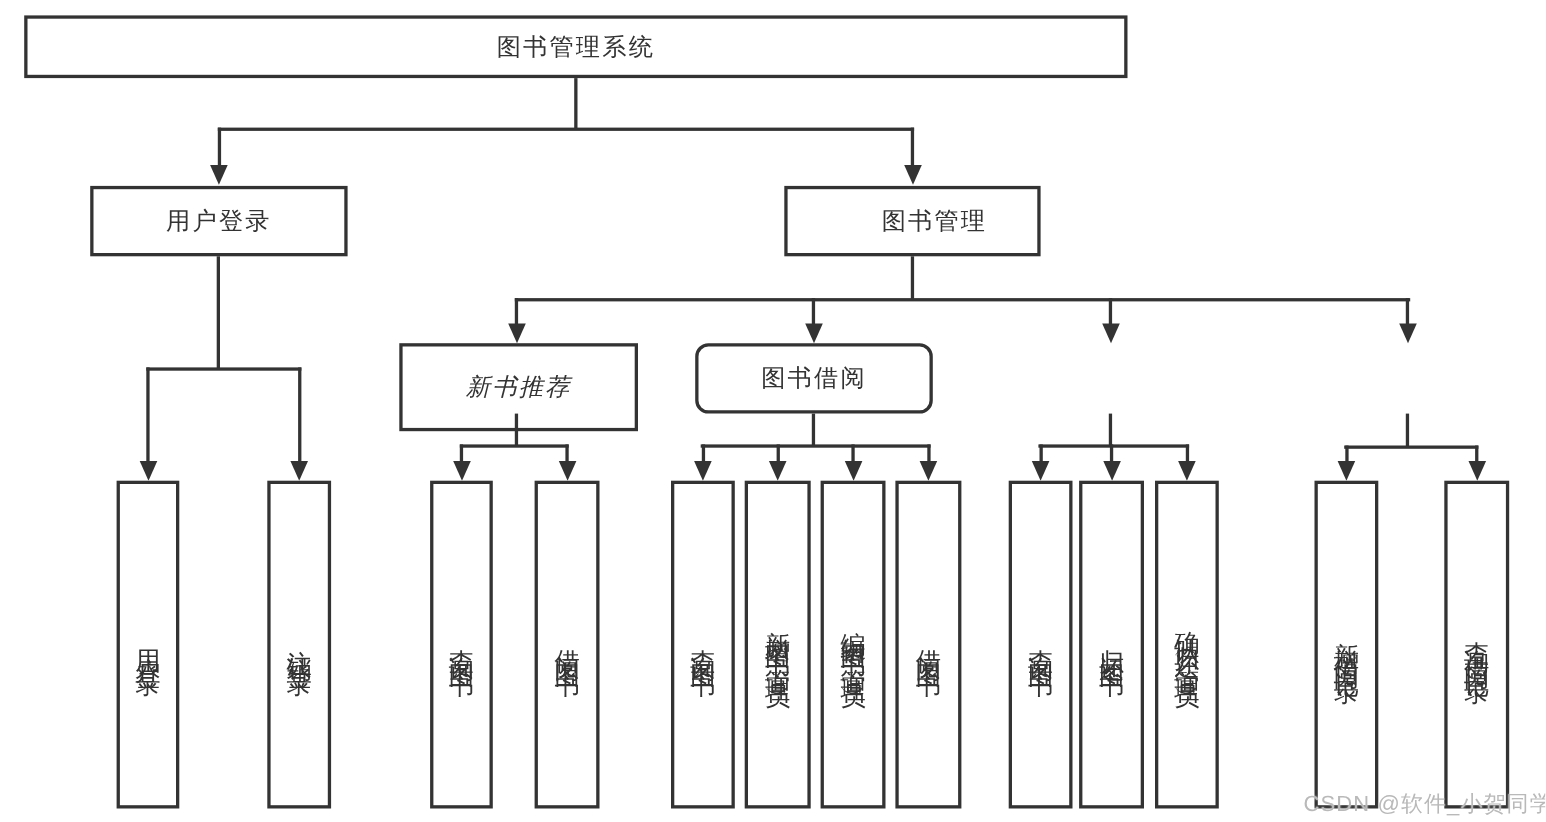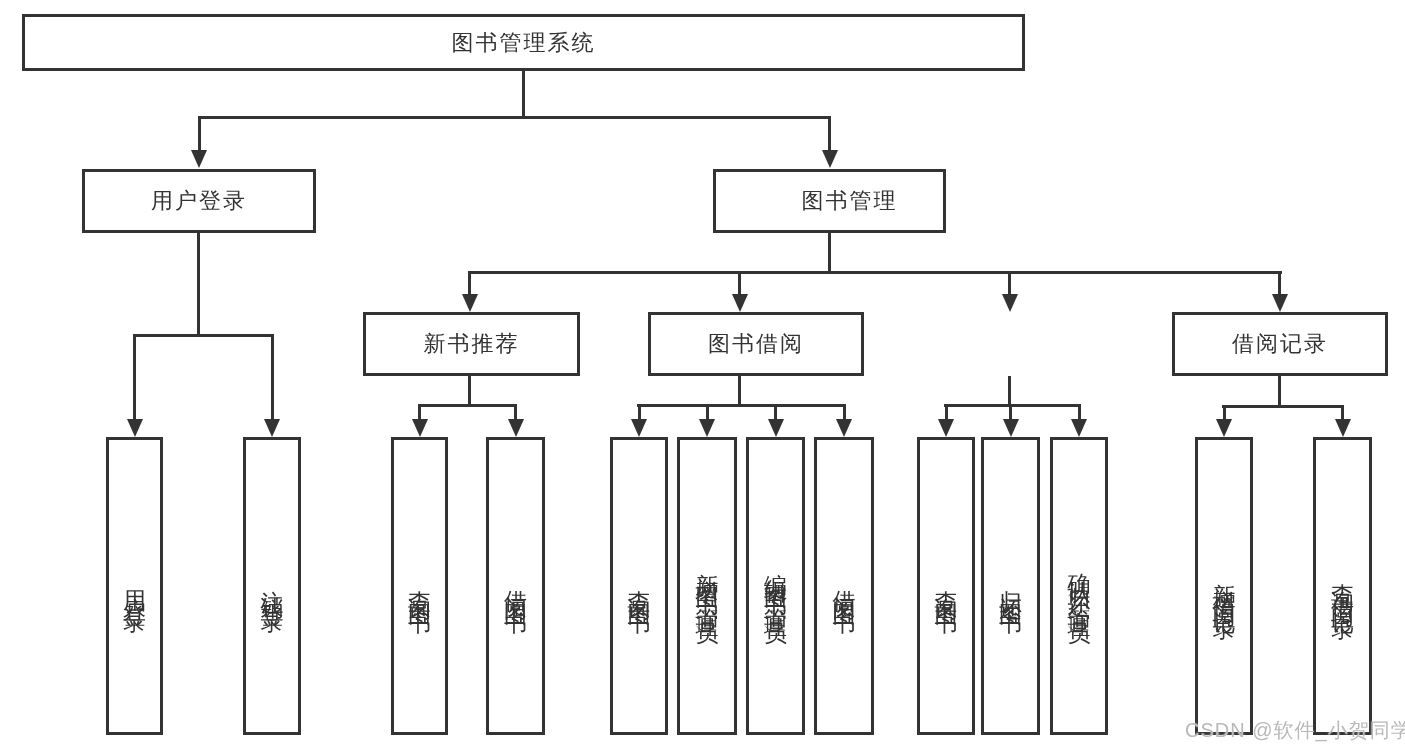--- a/index.html
+++ b/index.html
@@ -98,28 +98,25 @@
   <div class="ln" style="left:468px;top:271px;width:814px;height:3px;"></div>
   <div class="ln" style="left:468px;top:271px;width:3px;height:26px;"></div>
   <div class="arrow" style="left:462px;top:294px;"></div>
   <div class="ln" style="left:738px;top:271px;width:3px;height:26px;"></div>
   <div class="arrow" style="left:732px;top:294px;"></div>
   <div class="ln" style="left:1008px;top:271px;width:3px;height:26px;"></div>
   <div class="arrow" style="left:1002px;top:294px;"></div>
   <div class="ln" style="left:1278px;top:271px;width:3px;height:26px;"></div>
   <div class="arrow" style="left:1272px;top:294px;"></div>
 
-  <div class="node" style="left:363px;top:312px;width:217px;height:64px;">
+  <div class="node" style="left:363px;top:312px;width:217px;height:80px;font-style:italic;">
     <span class="lbl">新书推荐</span>
   </div>
-  <div class="node" style="left:648px;top:312px;width:216px;height:64px;">
+  <div class="node" style="left:632px;top:312px;width:216px;height:64px;border-radius:12px;">
     <span class="lbl">图书借阅</span>
-  </div>
-  <div class="node" style="left:1172px;top:312px;width:216px;height:64px;">
-    <span class="lbl">借阅记录</span>
   </div>
 
   <div class="ln" style="left:468px;top:376px;width:3px;height:30px;"></div>
   <div class="ln" style="left:418px;top:404px;width:99px;height:3px;"></div>
   <div class="ln" style="left:418px;top:404px;width:3px;height:17px;"></div>
   <div class="arrow" style="left:412px;top:419px;"></div>
   <div class="ln" style="left:514px;top:404px;width:3px;height:17px;"></div>
   <div class="arrow" style="left:508px;top:419px;"></div>
 
   <div class="ln" style="left:738px;top:376px;width:3px;height:30px;"></div>

